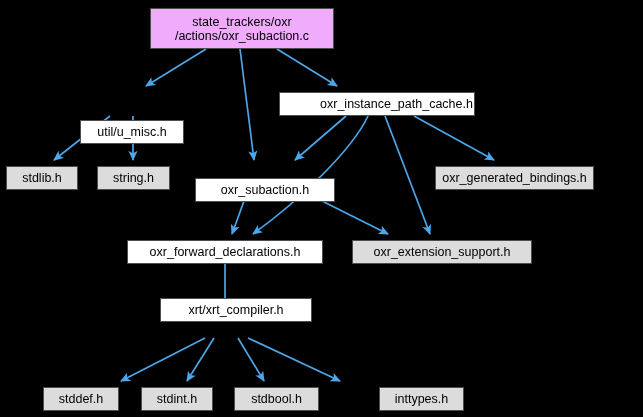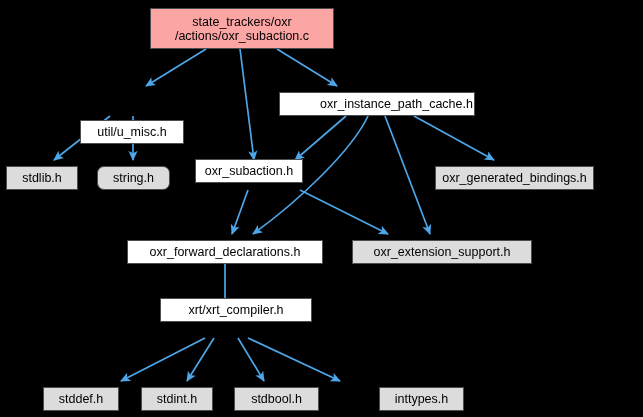--- a/index.html
+++ b/index.html
@@ -6,21 +6,21 @@
   body{width:643px;height:417px;overflow:hidden;
        font-family:"Liberation Sans","DejaVu Sans",sans-serif;}
   #graph{position:relative;width:643px;height:417px;background:#000;}
   #edge-layer{position:absolute;left:0;top:0;width:643px;height:417px;}
   .node{position:absolute;box-sizing:border-box;
         display:flex;align-items:center;justify-content:center;
         text-align:center;line-height:1.12;
         color:#000;font-size:12.5px;white-space:pre;}
   .node.fill-white{background:#ffffff;border:1px solid #4d4d4d;}
   .node.fill-gray{background:#dcdcdc;border:1px solid #4d4d4d;}
-  .node.fill-root{background:#fca5a5;border:1px solid #4d4d4d;}
+  .node.fill-root{background:#f0abfc;border:1px solid #4d4d4d;}
   .node-label{pointer-events:none;}
 </style>
 </head>
 <body>
 
 <div id="graph">
   <svg id="edge-layer" viewBox="0 0 643 417" width="643" height="417">
     <defs>
       <marker id="arrowhead" markerWidth="7" markerHeight="7" refX="5.4" refY="3.1" orient="auto" markerUnits="strokeWidth">
         <path d="M0,0.4 L6,3.1 L0,5.8 L1.4,3.1 Z" fill="#4da6e8"></path>
@@ -44,22 +44,22 @@
         <path d="M 238,338 L 264,381" fill="none" stroke="#4da6e8" stroke-width="1.7" marker-end="url(#arrowhead)"></path>
         <path d="M 248,338 L 340,381" fill="none" stroke="#4da6e8" stroke-width="1.7" marker-end="url(#arrowhead)"></path>
       </g>
   </svg>
   <div id="nodes">
       <div class="node fill-root" style="left: 150px; top: 8px; width: 184px; height: 41px;"><span class="node-label">state_trackers/oxr
 /actions/oxr_subaction.c</span></div>
       <div class="node fill-white" style="left: 80px; top: 92px; width: 104px; height: 24px; margin-top: 28px;"><span class="node-label">util/u_misc.h</span></div>
       <div class="node fill-white" style="left: 279px; top: 92px; width: 196px; height: 24px; padding-left: 39px;"><span class="node-label">oxr_instance_path_cache.h</span></div>
       <div class="node fill-gray" style="left: 6px; top: 166px; width: 72px; height: 24px;"><span class="node-label">stdlib.h</span></div>
-      <div class="node fill-gray" style="left: 97px; top: 166px; width: 73px; height: 24px; border-radius: 7px;"><span class="node-label">string.h</span></div>
-      <div class="node fill-white" style="left: 195px; top: 159px; width: 108px; height: 24px;"><span class="node-label">oxr_subaction.h</span></div>
+      <div class="node fill-gray" style="left: 97px; top: 166px; width: 73px; height: 24px;"><span class="node-label">string.h</span></div>
+      <div class="node fill-white" style="left: 195px; top: 178px; width: 140px; height: 24px;"><span class="node-label">oxr_subaction.h</span></div>
       <div class="node fill-gray" style="left: 435px; top: 166px; width: 159px; height: 24px;"><span class="node-label">oxr_generated_bindings.h</span></div>
       <div class="node fill-white" style="left: 127px; top: 240px; width: 196px; height: 24px;"><span class="node-label">oxr_forward_declarations.h</span></div>
       <div class="node fill-gray" style="left: 352px; top: 240px; width: 180px; height: 24px; text-align: right;"><span class="node-label">oxr_extension_support.h</span></div>
       <div class="node fill-white" style="left: 160px; top: 298px; width: 152px; height: 24px;"><span class="node-label">xrt/xrt_compiler.h</span></div>
       <div class="node fill-gray" style="left: 43px; top: 387px; width: 76px; height: 24px;"><span class="node-label">stddef.h</span></div>
       <div class="node fill-gray" style="left: 141px; top: 387px; width: 72px; height: 24px;"><span class="node-label">stdint.h</span></div>
       <div class="node fill-gray" style="left: 234px; top: 387px; width: 85px; height: 24px;"><span class="node-label">stdbool.h</span></div>
       <div class="node fill-gray" style="left: 347px; top: 387px; width: 85px; height: 24px; margin-left: 32px;"><span class="node-label">inttypes.h</span></div>
     </div>
 </div>

